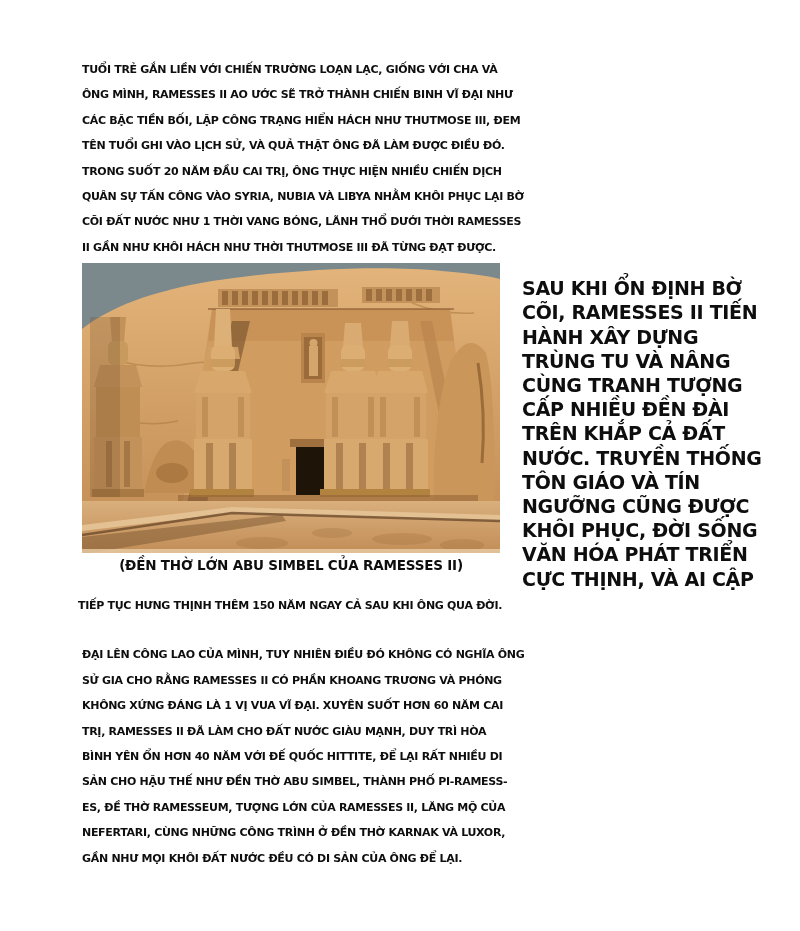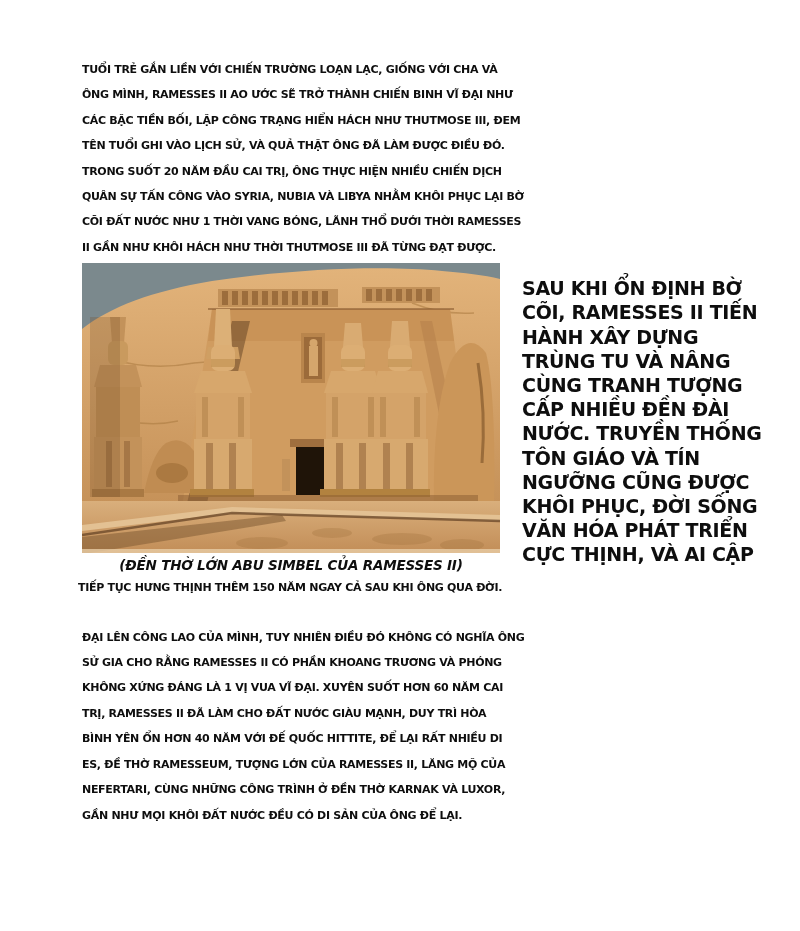--- a/index.html
+++ b/index.html
@@ -21,21 +21,20 @@
   .side-col .t-line { font-size: 19px; line-height: 24.2px; }
   .media-row { display: flex; margin-top: 3px; }
   .figure-block { width: 418px; margin-left: 5px; flex: none; }
   .photo-svg { display: block; width: 418px; height: 290px; }
   .caption {
     margin-top: 4px;
     text-align: center;
     font-size: 13.5px;
     font-weight: bold;
     letter-spacing: -0.2px;
-    font-style: italic;
   }
   .side-col { margin-left: 22px; padding-top: 13px; }
   .continued-line { margin-left: -4px; margin-top: 2px; }
   .para-3 { margin-top: 24px; }
 </style>
 </head>
 <body>
 
 <div class="page">
 
@@ -206,35 +205,37 @@
       <figcaption class="caption t-cap">(ĐỀN THỜ LỚN ABU SIMBEL CỦA RAMESSES II)</figcaption>
     </figure>
 
     <div class="side-col">
         <div class="t-line">SAU KHI ỔN ĐỊNH BỜ</div>
         <div class="t-line">CÕI, RAMESSES II TIẾN</div>
         <div class="t-line">HÀNH XÂY DỰNG</div>
         <div class="t-line">TRÙNG TU VÀ NÂNG</div>
         <div class="t-line">CÙNG TRANH TƯỢNG</div>
         <div class="t-line">CẤP NHIỀU ĐỀN ĐÀI</div>
+        <div class="t-line">TRÊN KHẮP CẢ ĐẤT</div>
         <div class="t-line">NƯỚC. TRUYỀN THỐNG</div>
         <div class="t-line">TÔN GIÁO VÀ TÍN</div>
         <div class="t-line">NGƯỠNG CŨNG ĐƯỢC</div>
         <div class="t-line">KHÔI PHỤC, ĐỜI SỐNG</div>
         <div class="t-line">VĂN HÓA PHÁT TRIỂN</div>
         <div class="t-line">CỰC THỊNH, VÀ AI CẬP</div>
       </div>
   </div>
 
   <div class="t-line continued-line">TIẾP TỤC HƯNG THỊNH THÊM 150 NĂM NGAY CẢ SAU KHI ÔNG QUA ĐỜI.</div>
 
   <div class="para-3">
       <div class="t-line">ĐẠI LÊN CÔNG LAO CỦA MÌNH, TUY NHIÊN ĐIỀU ĐÓ KHÔNG CÓ NGHĨA ÔNG</div>
       <div class="t-line">SỬ GIA CHO RẰNG RAMESSES II CÓ PHẦN KHOANG TRƯƠNG VÀ PHÓNG</div>
       <div class="t-line">KHÔNG XỨNG ĐÁNG LÀ 1 VỊ VUA VĨ ĐẠI. XUYÊN SUỐT HƠN 60 NĂM CAI</div>
       <div class="t-line">TRỊ, RAMESSES II ĐÃ LÀM CHO ĐẤT NƯỚC GIÀU MẠNH, DUY TRÌ HÒA</div>
       <div class="t-line">BÌNH YÊN ỔN HƠN 40 NĂM VỚI ĐẾ QUỐC HITTITE, ĐỂ LẠI RẤT NHIỀU DI</div>
+      <div class="t-line">SẢN CHO HẬU THẾ NHƯ ĐỀN THỜ ABU SIMBEL, THÀNH PHỐ PI-RAMESS-</div>
       <div class="t-line">ES, ĐỀ THỜ RAMESSEUM, TƯỢNG LỚN CỦA RAMESSES II, LĂNG MỘ CỦA</div>
       <div class="t-line">NEFERTARI, CÙNG NHỮNG CÔNG TRÌNH Ở ĐỀN THỜ KARNAK VÀ LUXOR,</div>
       <div class="t-line">GẦN NHƯ MỌI KHÔI ĐẤT NƯỚC ĐỀU CÓ DI SẢN CỦA ÔNG ĐỂ LẠI.</div>
     </div>
 
 </div>
 
 </body></html>

